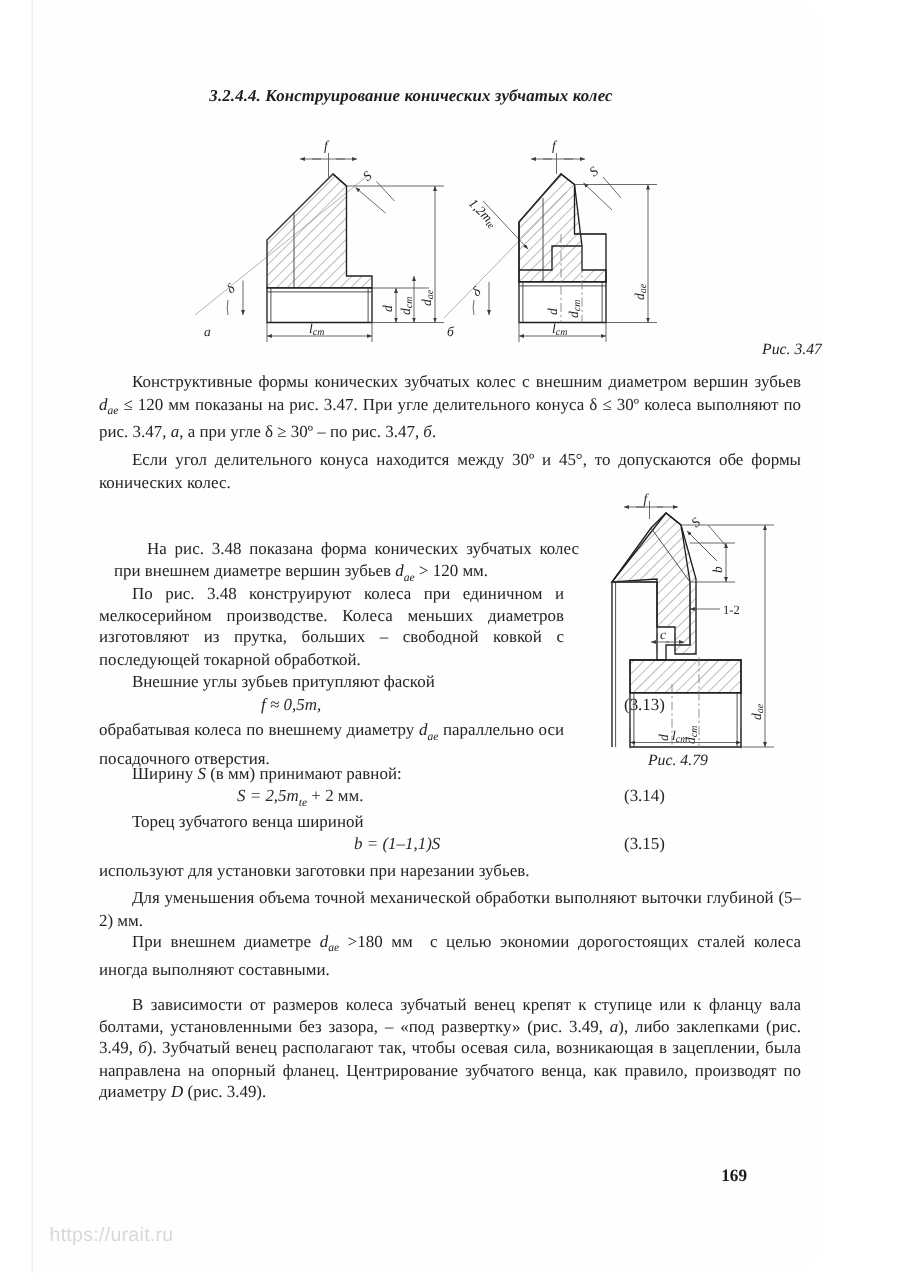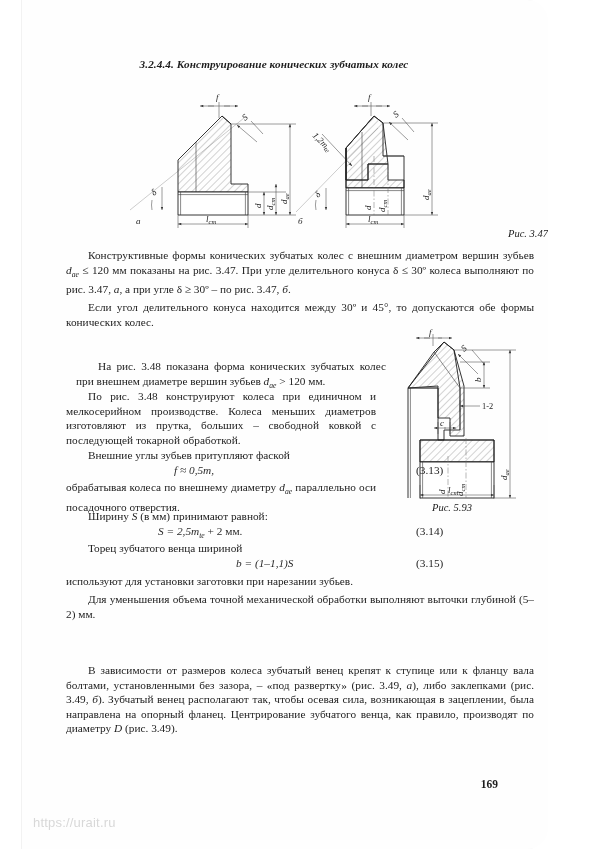--- a/index.html
+++ b/index.html
@@ -303,21 +303,21 @@
 
   <div class="fig-wrap" style="left:398px; top:485px; width:180px; height:22px;">
     <svg width="180" height="22" viewBox="0 0 180 22">
       <line class="ln-dim" x1="22" y1="0" x2="22" y2="14"></line>
       <line class="ln-dim" x1="96" y1="0" x2="96" y2="14"></line>
       <line class="ln-dim" x1="22" y1="10" x2="96" y2="10" marker-start="url(#ahb)" marker-end="url(#ah)"></line>
       <text class="lbl" x="50" y="8">l<tspan class="lbl-sm" dy="1.5">ст</tspan></text>
     </svg>
   </div>
 
-  <div class="fig-caption" style="left:432px; top:502px;">Рис. 5.93</div>
+  <div class="fig-caption" style="left:432px; top:502px;">Рис. 4.79</div>
 
   <div class="para indent" style="left:66px; top:248px; width:468px;">
     Конструктивные формы конических зубчатых колес с внешним диаметром
     вершин зубьев <span class="it">d<sub>ae</sub></span> ≤ 120 мм показаны на рис. 3.47. При угле делительного конуса
     δ ≤ 30º колеса выполняют по рис. 3.47, <span class="it">а</span>, а при угле δ ≥ 30º – по рис. 3.47, <span class="it">б</span>.
   </div>
 
   <div class="para indent" style="left:66px; top:300px; width:468px;">Если угол делительного конуса находится между 30º и 45°, то допускаются обе формы конических колес.</div>
 
 
@@ -347,20 +347,23 @@
 
   <div class="para indent" style="left:66px; top:541px; width:310px;">Торец зубчатого венца шириной</div>
 
   <div class="eq" style="left:236px; top:557px;text-align:center;">b = (1–1,1)S</div>
   <div class="eqnum" style="left:416px; top:557px;">(3.15)</div>
 
   <div class="para" style="left:66px; top:574px; width:468px;">используют для установки заготовки при нарезании зубьев.</div>
 
   <div class="para indent" style="left:66px; top:592px; width:468px;">Для уменьшения объема точной механической обработки выполняют выточки глубиной (5–2) мм.</div>
 
+  <div class="para indent" style="left:66px; top:621px; width:468px;">
+    При внешнем диаметре <span class="it">d<sub>ae</sub></span> &gt;180 мм&nbsp; с целью экономии дорогостоящих сталей колеса иногда выполняют составными.
+  </div>
 
   <div class="para indent" style="left:66px; top:663px; width:468px;">
     В зависимости от размеров колеса зубчатый венец крепят к ступице или к
     фланцу вала болтами, установленными без зазора, – «под развертку» (рис. 3.49, <span class="it">а</span>),
     либо заклепками (рис. 3.49, <span class="it">б</span>). Зубчатый венец располагают так, чтобы осевая сила,
     возникающая в зацеплении, была направлена на опорный фланец. Центрирование
     зубчатого венца, как правило, производят по диаметру <span class="it">D</span> (рис. 3.49).
   </div>
 
   <div class="pagenum">169</div>

